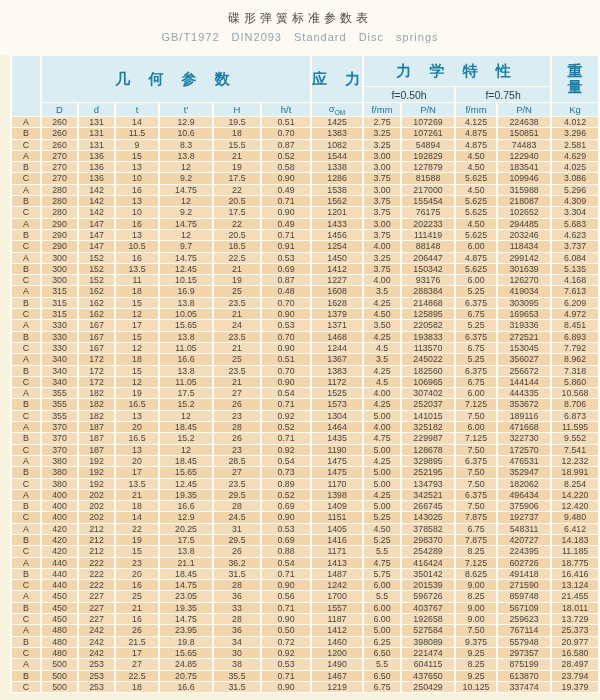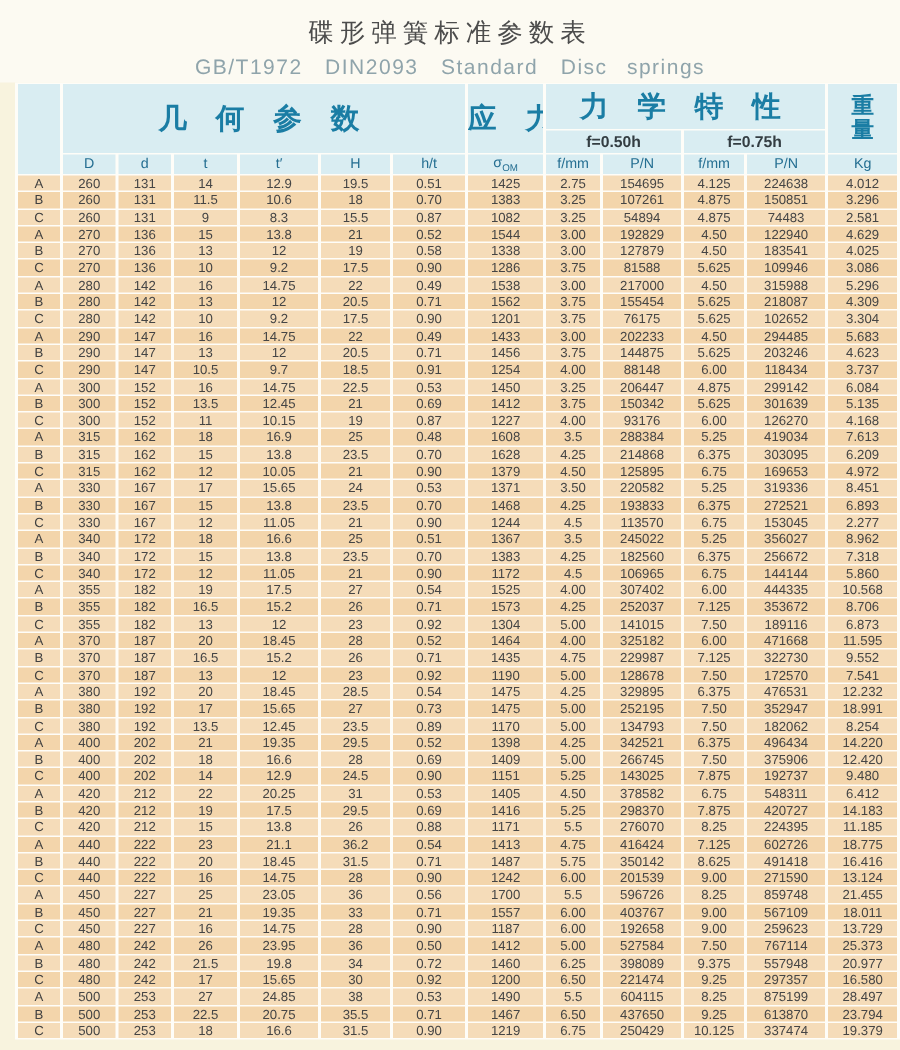--- a/index.html
+++ b/index.html
@@ -10,67 +10,67 @@
     overflow:hidden;
   }
   .sheet{width:600px;height:700px;}
   .title-area{
     background:#fcfaf2;
     text-align:center;
     padding-top:10px;
     height:45px;
   }
   .page-title{
-    font-size:17px;
+    font-size:12px;
     letter-spacing:4px;
     color:#4c4c4c;
     font-weight:500;
   }
   .page-subtitle{
     margin-top:3px;
-    font-size:14px;
+    font-size:11px;
     letter-spacing:1px;
     word-spacing:8px;
     color:#8fa4ab;
   }
   .table-wrap{padding:0 10px;}
   table{
     table-layout:fixed;
     width:580px;
     border-collapse:separate;
     border-spacing:2px 1px;
     background:#fefdf8;
   }
   th,td{
     overflow:hidden;
     white-space:nowrap;
     text-align:center;
     padding:0;
   }
   thead th{background:#d9edf2;}
   .grp{
-    font-size:19px;
+    font-size:15px;
     font-weight:bold;
     letter-spacing:7px;
     color:#1a7da4;
     height:30px;
     vertical-align:middle;
   }
   .grp-weight{
     font-size:15px;
     font-weight:bold;
     color:#1a7da4;
     line-height:16px;
     vertical-align:middle;
   }
   .subhdr{
     font-size:10.5px;
     color:#333d42;
     height:15px;
-    font-weight:700;
+    font-weight:400;
   }
   .colhdr{
     font-size:9.5px;
     color:#256f92;
     height:13px;
     font-weight:500;
   }
   .colhdr sub{font-size:6.5px;}
   .blank-hdr{background:#d9edf2;}
   tbody td{
@@ -143,21 +143,21 @@
           <tr>
             <td class="series">A</td>
             <td class="val">260</td>
             <td class="val">131</td>
             <td class="val">14</td>
             <td class="val">12.9</td>
             <td class="val">19.5</td>
             <td class="val">0.51</td>
             <td class="val">1425</td>
             <td class="val">2.75</td>
-            <td class="val">154695</td>
+            <td class="val">107269</td>
             <td class="val">4.125</td>
             <td class="val">224638</td>
             <td class="val">4.012</td>
           </tr>
           <tr>
             <td class="series">B</td>
             <td class="val">260</td>
             <td class="val">131</td>
             <td class="val">11.5</td>
             <td class="val">10.6</td>
@@ -293,21 +293,21 @@
           <tr>
             <td class="series">B</td>
             <td class="val">290</td>
             <td class="val">147</td>
             <td class="val">13</td>
             <td class="val">12</td>
             <td class="val">20.5</td>
             <td class="val">0.71</td>
             <td class="val">1456</td>
             <td class="val">3.75</td>
-            <td class="val">144875</td>
+            <td class="val">111419</td>
             <td class="val">5.625</td>
             <td class="val">203246</td>
             <td class="val">4.623</td>
           </tr>
           <tr>
             <td class="series">C</td>
             <td class="val">290</td>
             <td class="val">147</td>
             <td class="val">10.5</td>
             <td class="val">9.7</td>
@@ -446,21 +446,21 @@
             <td class="val">167</td>
             <td class="val">12</td>
             <td class="val">11.05</td>
             <td class="val">21</td>
             <td class="val">0.90</td>
             <td class="val">1244</td>
             <td class="val">4.5</td>
             <td class="val">113570</td>
             <td class="val">6.75</td>
             <td class="val">153045</td>
-            <td class="val">2.277</td>
+            <td class="val">7.792</td>
           </tr>
           <tr>
             <td class="series">A</td>
             <td class="val">340</td>
             <td class="val">172</td>
             <td class="val">18</td>
             <td class="val">16.6</td>
             <td class="val">25</td>
             <td class="val">0.51</td>
             <td class="val">1367</td>
@@ -713,21 +713,21 @@
           <tr>
             <td class="series">C</td>
             <td class="val">420</td>
             <td class="val">212</td>
             <td class="val">15</td>
             <td class="val">13.8</td>
             <td class="val">26</td>
             <td class="val">0.88</td>
             <td class="val">1171</td>
             <td class="val">5.5</td>
-            <td class="val">276070</td>
+            <td class="val">254289</td>
             <td class="val">8.25</td>
             <td class="val">224395</td>
             <td class="val">11.185</td>
           </tr>
           <tr>
             <td class="series">A</td>
             <td class="val">440</td>
             <td class="val">222</td>
             <td class="val">23</td>
             <td class="val">21.1</td>

